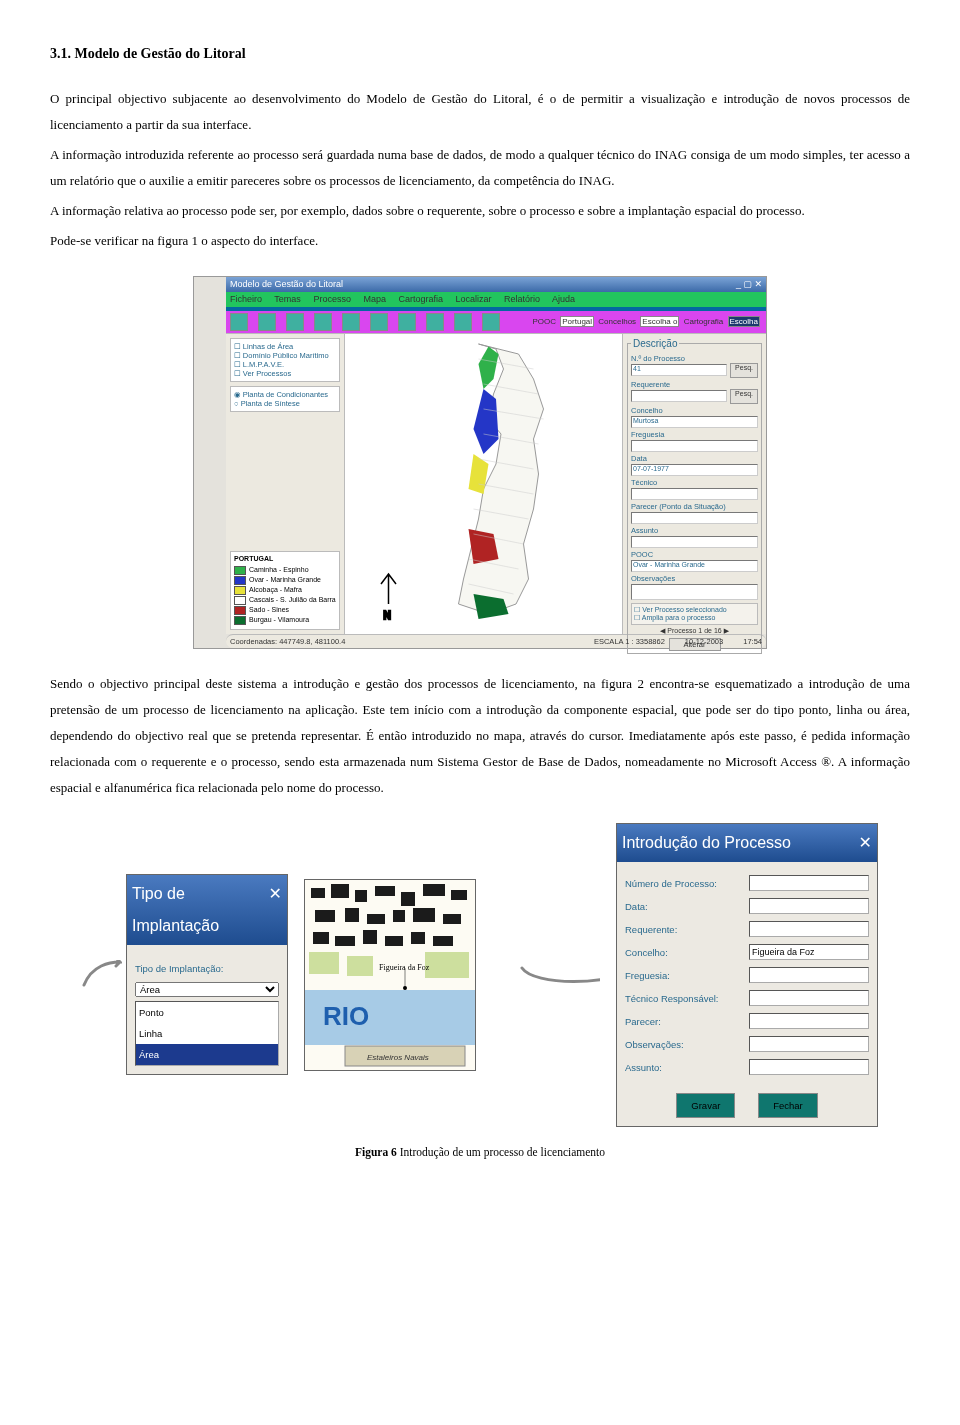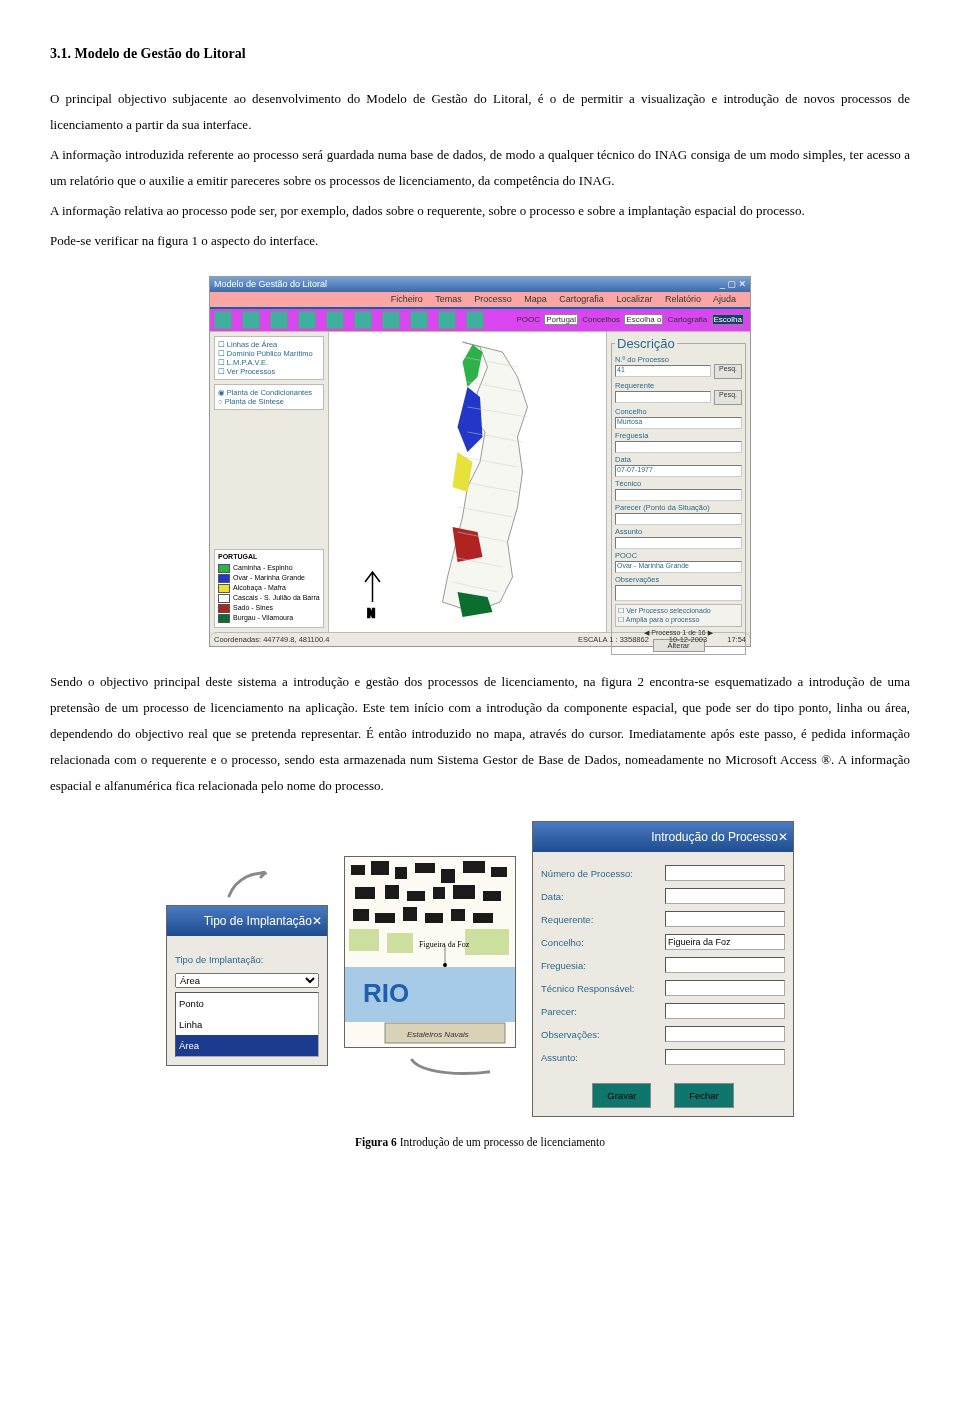--- a/index.html
+++ b/index.html
@@ -38,34 +38,34 @@
   
   .fig1 {
     display: inline-block;
     width: 540px;
     background: #e4e2dc;
     border: 1px solid #999;
     text-align: left;
     font-family: Tahoma, Arial, sans-serif;
     font-size: 9px;
     line-height: 1.2;
+    padding-left: 32px;
   }
   .fig1 .titlebar {
     background: linear-gradient(#7aa3d6,#3c6aa8);
     color: #fff;
     padding: 2px 4px;
     font-size: 9px;
     display: flex;
     justify-content: space-between;
   }
   .fig1 .menubar {
-    background: #fca5a5;
+    background: #22c55e;
     padding: 2px 4px;
-    border-bottom: 2px solid #0369a1;
-    text-align: right;
+    border-bottom: 4px solid #0369a1;
   }
   .fig1 .menubar span { margin-right: 10px; color: #333; }
   .fig1 .toolbar {
     background: #d946ef;
     padding: 2px 4px;
     border-bottom: 1px solid #bbb;
     display: flex;
     align-items: center;
     gap: 10px;
   }
@@ -137,21 +137,21 @@
     border-left: 1px solid #bbb;
     padding: 4px;
     font-size: 7.5px;
     color: #2a6a8e;
   }
   .fig1 .right fieldset {
     border: 1px solid #aaa;
     padding: 2px 3px;
     margin: 0;
   }
-  .fig1 .right fieldset legend { color:#2a6a8e; font-size:13px; padding:0 2px; }
+  .fig1 .right fieldset legend { color:#2a6a8e; font-size:10px; padding:0 2px; }
   .fig1 .right .lbl { margin-top:2px; }
   .fig1 .right .inp {
     border: 1px inset #ccc;
     background: #fff;
     height: 10px;
     margin: 1px 0 2px 0;
   }
   .fig1 .right .btn {
     display:inline-block;
     background:#e4e2dc;
@@ -198,23 +198,23 @@
     background: #ece9e2;
     border: 1px solid #666;
     width: 160px;
     text-align: left;
   }
   .fig2 .dlg.big { width: 260px; }
   .fig2 .dlg .tbar {
     background: linear-gradient(#4a7ac0,#1e4c8f);
     color: #fff;
     padding: 3px 5px;
-    font-size: 12px;
+    font-size: 16px;
     display:flex;
-    justify-content:flex-end;
+    justify-content:space-between;
   }
   .fig2 .dlg .body {
     padding: 8px;
     color: #2a6a8e;
     font-size: 9.5px;
   }
   .fig2 .dlg .body .lbl { margin: 6px 0 2px; }
   .fig2 .dlg .body .field {
     display:flex;
     align-items:center;
@@ -264,21 +264,21 @@
     width: 170px;
     height: 190px;
     border: 1px solid #666;
   }
   .fig2 .arrow {
     width: 40px;
     height: 30px;
   }
   .fig2 .col {
     display:flex;
-    flex-direction:column;
+    flex-direction:row;
     align-items:center;
     gap:4px;
   }
 </style>
 </head>
 <body>
 
 <h2 class="section-title">3.1. Modelo de Gestão do Litoral</h2>
 
 <p class="body-text">O principal objectivo subjacente ao desenvolvimento do Modelo de Gestão do Litoral, é o de permitir a visualização e introdução de novos processos de licenciamento a partir da sua interface.</p>

